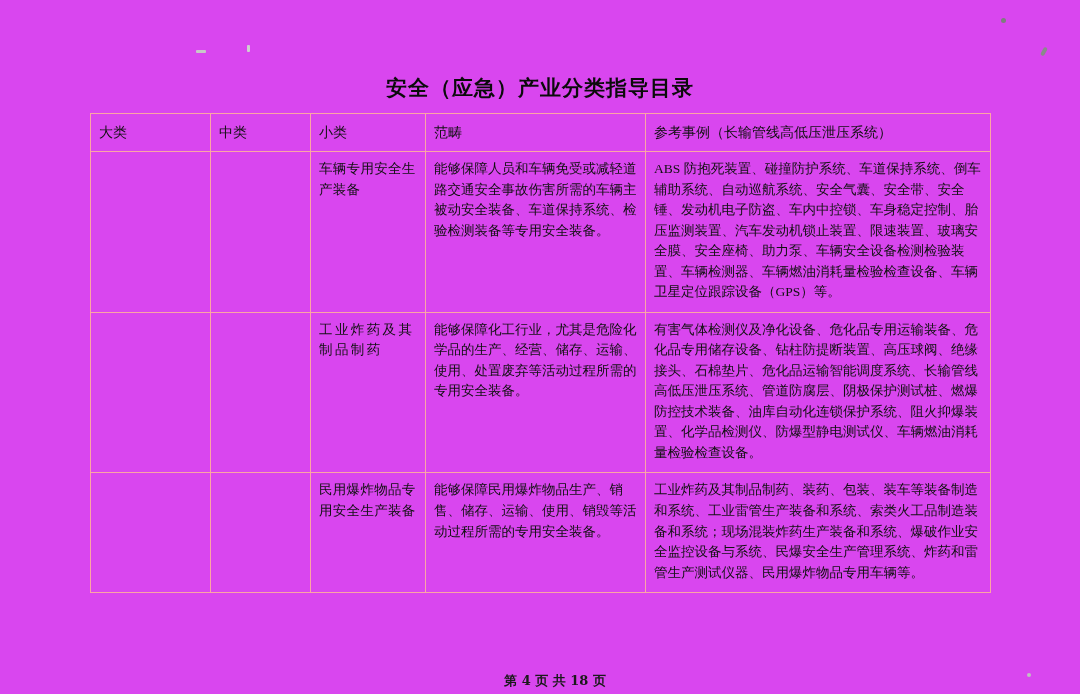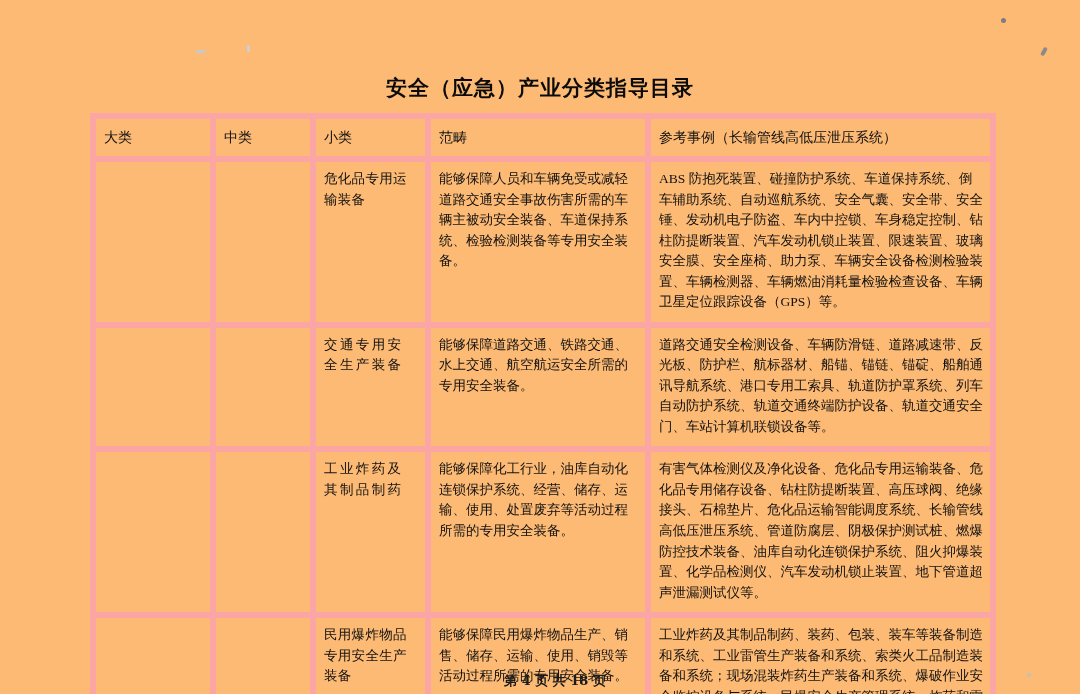--- a/index.html
+++ b/index.html
@@ -12,21 +12,21 @@
     height: 694px;
     font-family: "Liberation Serif", "DejaVu Serif", serif;
     color: #111;
     position: relative;
     overflow: hidden;
   }
   .page {
     position: relative;
     width: 1080px;
     height: 694px;
-    background: #fdba74;
+    background: #d946ef;
   }
   .speck {
     position: absolute;
     background: #b9b9b9;
     border-radius: 50%;
   }
   .speck.s1 { left: 1001px; top: 18px; width: 5px; height: 5px; background: #7d7d7d; }
   .speck.s2 { left: 1042px; top: 47px; width: 4px; height: 9px; border-radius: 2px; transform: rotate(30deg); background: #8a8a8a; }
   .speck.s3 { left: 196px; top: 50px; width: 10px; height: 3px; border-radius: 1px; background: #c8c8c8; }
   .speck.s4 { left: 247px; top: 45px; width: 3px; height: 7px; border-radius: 1px; background: #cfcfcf; }
@@ -47,21 +47,21 @@
 
   table.main {
     position: absolute;
     top: 113px;
     left: 90px;
     width: 900px;
     border-collapse: collapse;
     table-layout: fixed;
   }
   table.main td, table.main th {
-    border: 6px solid #fca5a5;
+    border: 1px solid #fca5a5;
     vertical-align: top;
     padding: 7px 7px 9px 8px;
     font-size: 13.5px;
     line-height: 1.52;
     text-align: left;
     font-weight: normal;
     color: #111;
   }
   table.main thead th {
     padding-top: 8px;
@@ -130,37 +130,30 @@
         <th>中类</th>
         <th>小类</th>
         <th>范畴</th>
         <th>参考事例（长输管线高低压泄压系统）</th>
       </tr>
     </thead>
     <tbody>
       <tr>
         <td></td>
         <td></td>
-        <td class="cell-small">危化品专用运输装备</td>
+        <td class="cell-small">车辆专用安全生产装备</td>
         <td class="cell-scope">能够保障人员和车辆免受或减轻道路交通安全事故伤害所需的车辆主被动安全装备、车道保持系统、检验检测装备等专用安全装备。</td>
-        <td class="cell-examples">ABS 防抱死装置、碰撞防护系统、车道保持系统、倒车辅助系统、自动巡航系统、安全气囊、安全带、安全锤、发动机电子防盗、车内中控锁、车身稳定控制、钻柱防提断装置、汽车发动机锁止装置、限速装置、玻璃安全膜、安全座椅、助力泵、车辆安全设备检测检验装置、车辆检测器、车辆燃油消耗量检验检查设备、车辆卫星定位跟踪设备（GPS）等。</td>
-      </tr>
-      <tr>
-        <td></td>
-        <td></td>
-        <td class="cell-small spaced">交通专用安全生产装备</td>
-        <td class="cell-scope">能够保障道路交通、铁路交通、水上交通、航空航运安全所需的专用安全装备。</td>
-        <td class="cell-examples">道路交通安全检测设备、车辆防滑链、道路减速带、反光板、防护栏、航标器材、船锚、锚链、锚碇、船舶通讯导航系统、港口专用工索具、轨道防护罩系统、列车自动防护系统、轨道交通终端防护设备、轨道交通安全门、车站计算机联锁设备等。</td>
+        <td class="cell-examples">ABS 防抱死装置、碰撞防护系统、车道保持系统、倒车辅助系统、自动巡航系统、安全气囊、安全带、安全锤、发动机电子防盗、车内中控锁、车身稳定控制、胎压监测装置、汽车发动机锁止装置、限速装置、玻璃安全膜、安全座椅、助力泵、车辆安全设备检测检验装置、车辆检测器、车辆燃油消耗量检验检查设备、车辆卫星定位跟踪设备（GPS）等。</td>
       </tr>
       <tr>
         <td></td>
         <td></td>
         <td class="cell-small spaced">工业炸药及其制品制药</td>
-        <td class="cell-scope">能够保障化工行业，油库自动化连锁保护系统、经营、储存、运输、使用、处置废弃等活动过程所需的专用安全装备。</td>
-        <td class="cell-examples">有害气体检测仪及净化设备、危化品专用运输装备、危化品专用储存设备、钻柱防提断装置、高压球阀、绝缘接头、石棉垫片、危化品运输智能调度系统、长输管线高低压泄压系统、管道防腐层、阴极保护测试桩、燃爆防控技术装备、油库自动化连锁保护系统、阻火抑爆装置、化学品检测仪、汽车发动机锁止装置、地下管道超声泄漏测试仪等。</td>
+        <td class="cell-scope">能够保障化工行业，尤其是危险化学品的生产、经营、储存、运输、使用、处置废弃等活动过程所需的专用安全装备。</td>
+        <td class="cell-examples">有害气体检测仪及净化设备、危化品专用运输装备、危化品专用储存设备、钻柱防提断装置、高压球阀、绝缘接头、石棉垫片、危化品运输智能调度系统、长输管线高低压泄压系统、管道防腐层、阴极保护测试桩、燃爆防控技术装备、油库自动化连锁保护系统、阻火抑爆装置、化学品检测仪、防爆型静电测试仪、车辆燃油消耗量检验检查设备。</td>
       </tr>
       <tr>
         <td></td>
         <td></td>
         <td class="cell-small">民用爆炸物品专用安全生产装备</td>
         <td class="cell-scope">能够保障民用爆炸物品生产、销售、储存、运输、使用、销毁等活动过程所需的专用安全装备。</td>
         <td class="cell-examples">工业炸药及其制品制药、装药、包装、装车等装备制造和系统、工业雷管生产装备和系统、索类火工品制造装备和系统；现场混装炸药生产装备和系统、爆破作业安全监控设备与系统、民爆安全生产管理系统、炸药和雷管生产测试仪器、民用爆炸物品专用车辆等。</td>
       </tr>
     </tbody>
   </table>

